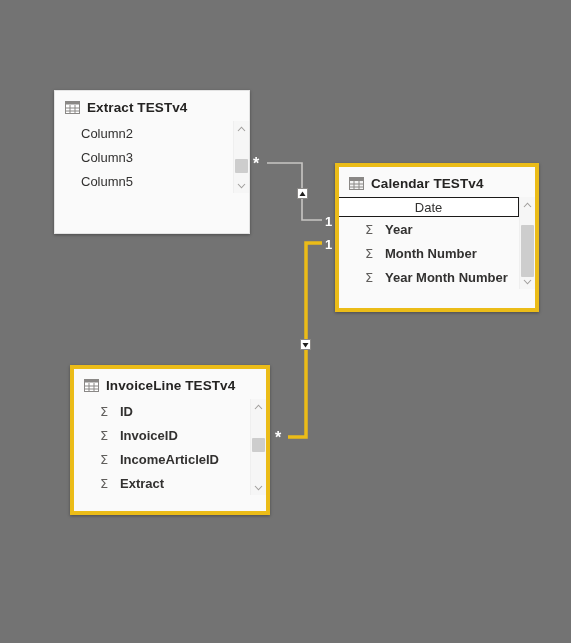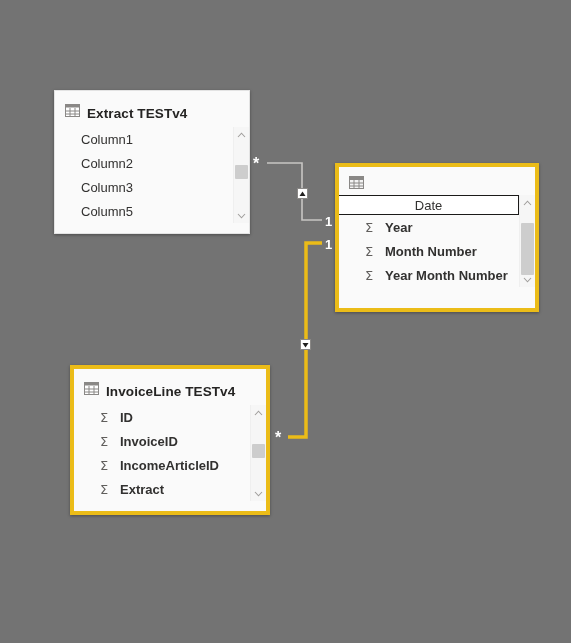--- a/index.html
+++ b/index.html
@@ -44,21 +44,20 @@
     gap: 7px;
     padding: 9px 10px 6px 10px;
     background: #fafafa;
   }
   .card-title {
     font-size: 13.5px;
     font-weight: bold;
     color: #252423;
     letter-spacing: .1px;
     white-space: nowrap;
-    margin-top: 6px;
   }
 
   
   .tbl-icon {
     width: 15px;
     height: 13px;
     flex: 0 0 auto;
     display: block;
   }
 
@@ -209,23 +208,20 @@
               <line x1="10" y1="4" x2="10" y2="12.5" stroke="#8a8886" stroke-width="1"></line>
               <line x1="0.5" y1="7" x2="14.5" y2="7" stroke="#8a8886" stroke-width="1"></line>
               <line x1="0.5" y1="10" x2="14.5" y2="10" stroke="#8a8886" stroke-width="1"></line>
             </svg>
           </span>
           <span class="card-title">Extract TESTv4</span>
         </div>
         <div class="field-area">
           <div class="field-list">
             <div class="field-row">
-              <span class="field-name">Column1</span>
-            </div>
-            <div class="field-row">
               <span class="field-name">Column2</span>
             </div>
             <div class="field-row">
               <span class="field-name">Column3</span>
             </div>
             <div class="field-row">
               <span class="field-name">Column5</span>
             </div>
           </div>
           <div class="vscroll">
@@ -248,20 +244,21 @@
           <span style="display: flex;">
             <svg class="tbl-icon" viewBox="0 0 15 13">
               <rect x="0.5" y="0.5" width="14" height="12" fill="#f3f3f3" stroke="#8a8886"></rect>
               <rect x="0.5" y="0.5" width="14" height="3.5" fill="#8a8886"></rect>
               <line x1="5" y1="4" x2="5" y2="12.5" stroke="#8a8886" stroke-width="1"></line>
               <line x1="10" y1="4" x2="10" y2="12.5" stroke="#8a8886" stroke-width="1"></line>
               <line x1="0.5" y1="7" x2="14.5" y2="7" stroke="#8a8886" stroke-width="1"></line>
               <line x1="0.5" y1="10" x2="14.5" y2="10" stroke="#8a8886" stroke-width="1"></line>
             </svg>
           </span>
+          <span class="card-title">Calendar TESTv4</span>
         </div>
         <div class="field-area">
           <div class="field-list">
             <div class="field-row selected-field">
               <span class="field-name">Date</span>
             </div>
             <div class="field-row has-sigma">
               <span class="sigma">Σ</span>
               <span class="field-name">Year</span>
             </div>

